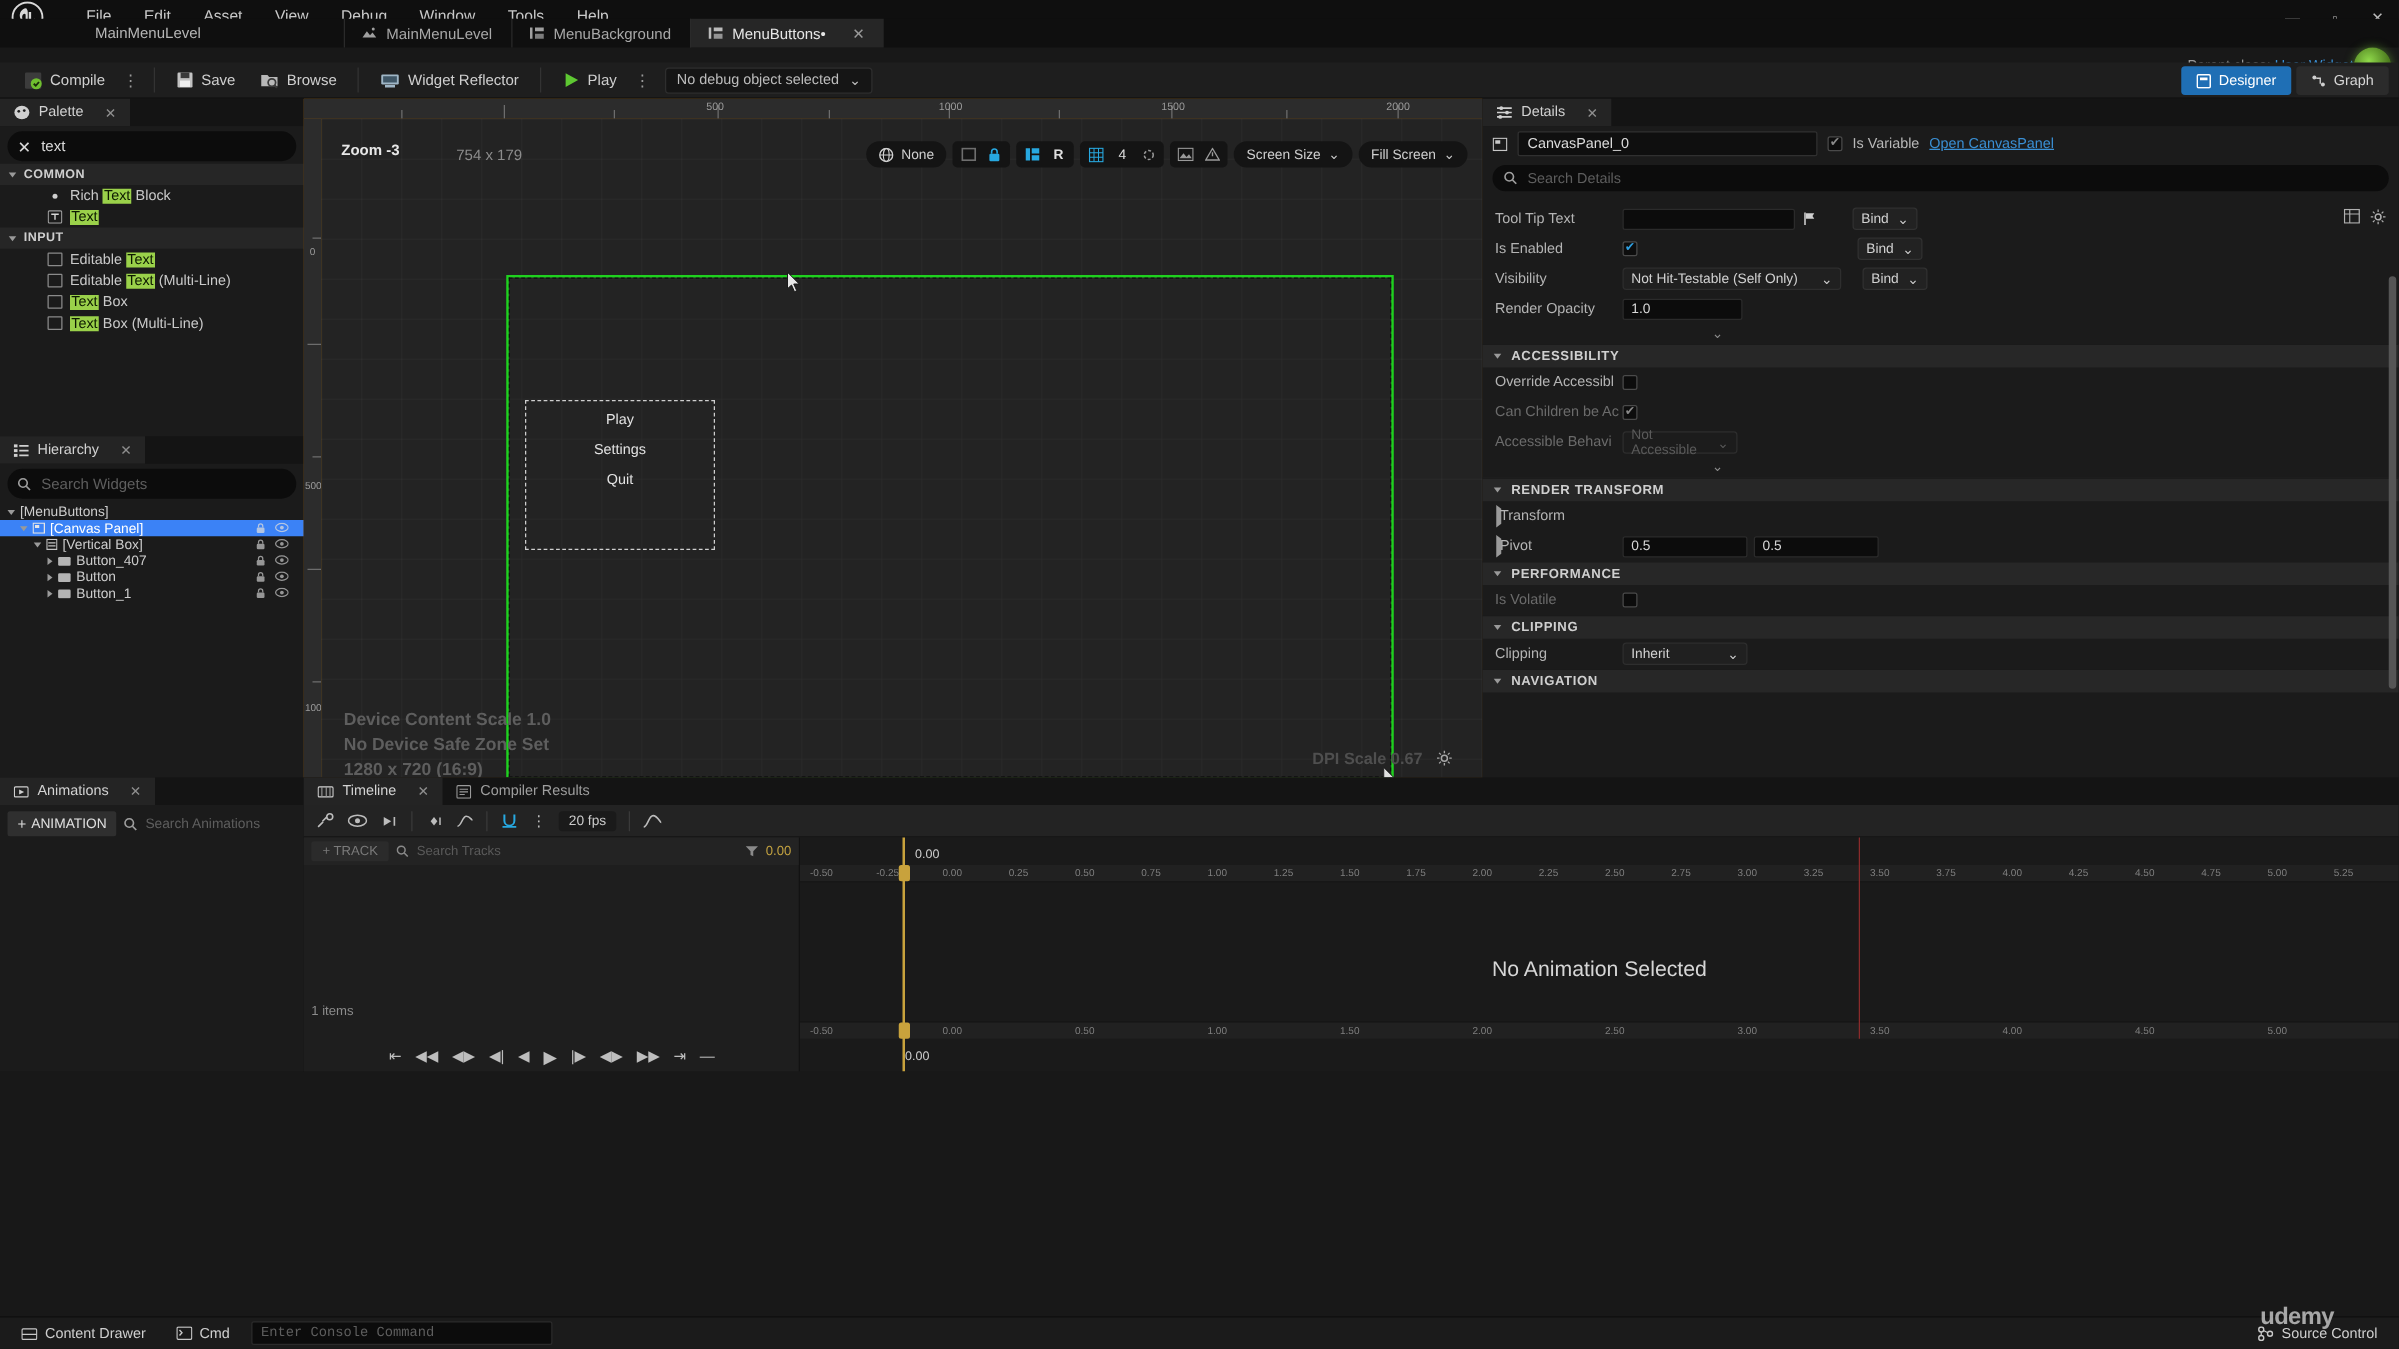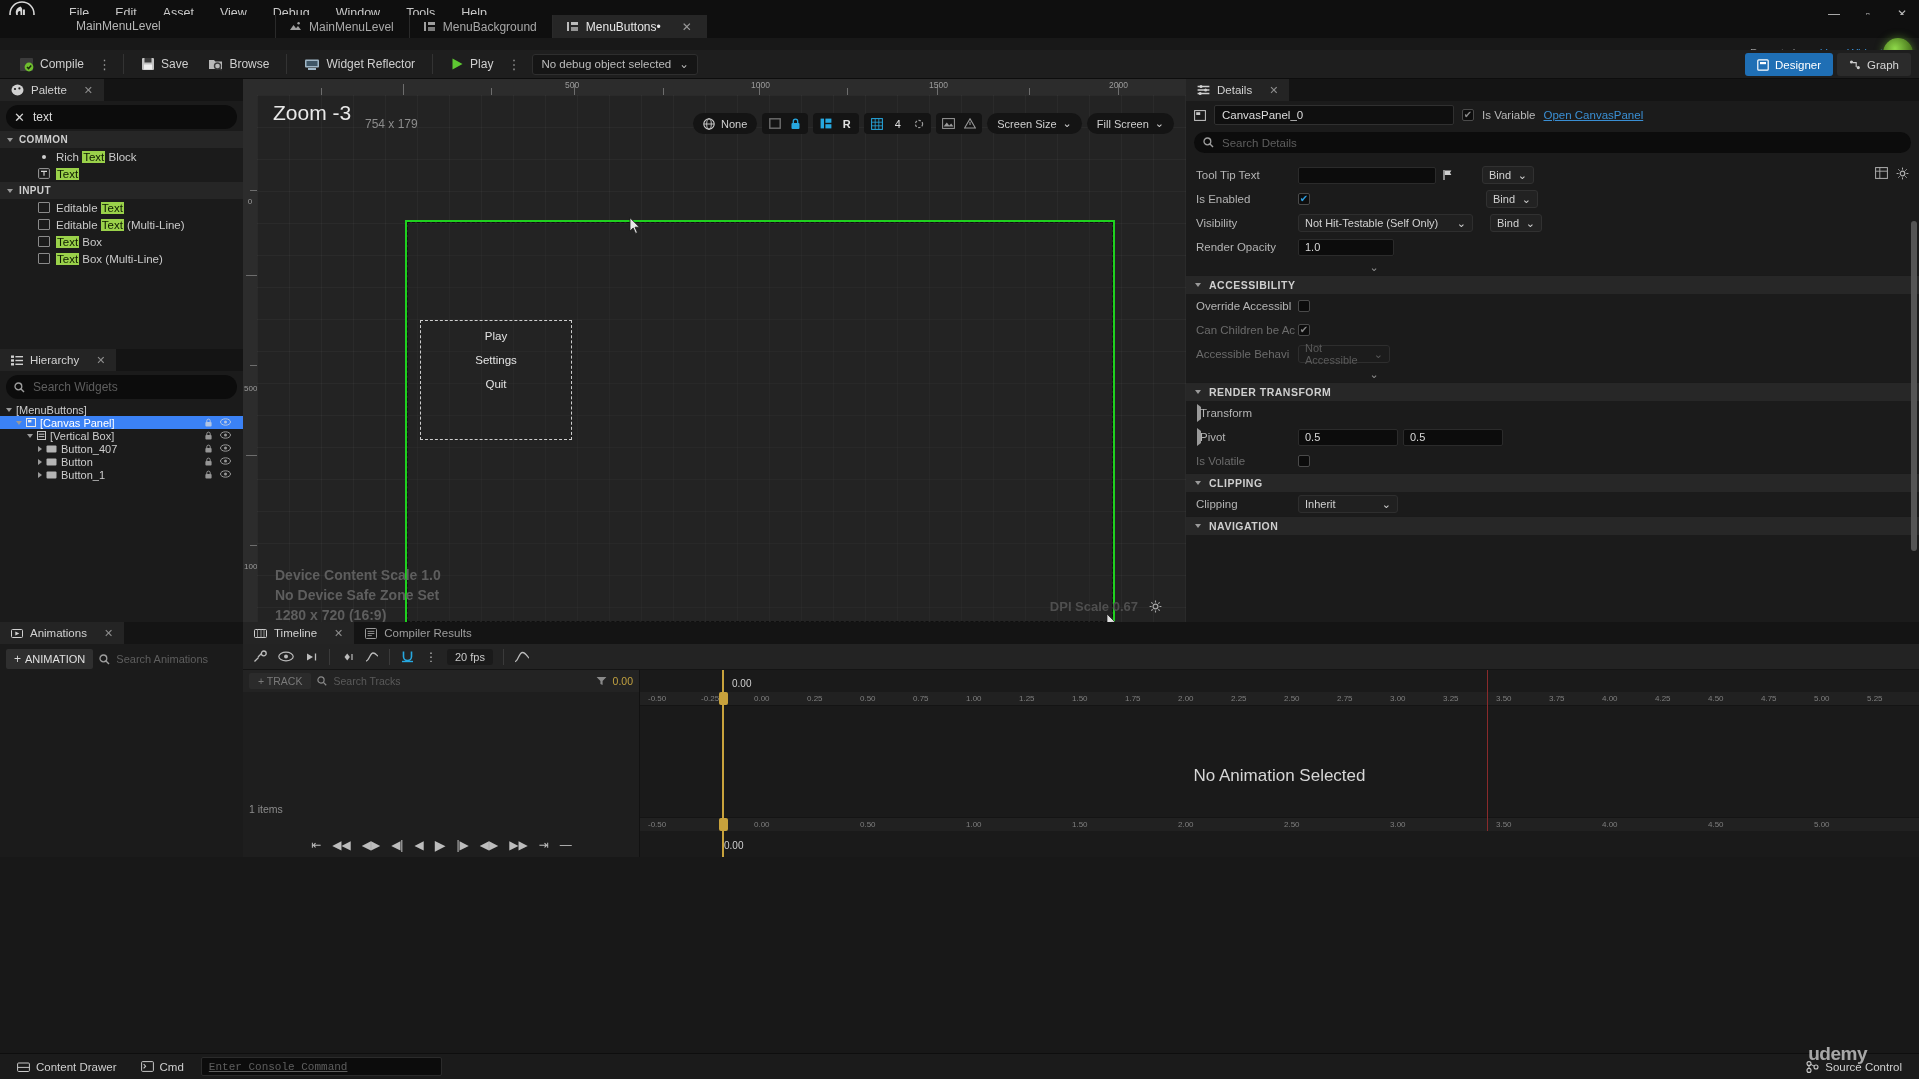--- a/index.html
+++ b/index.html
@@ -132,21 +132,21 @@
   .ruler-lbl { position: absolute; font-size: 8.5px; color: #9b9b9b; top: 1px; }
   .ruler-vlbl { position: absolute; font-size: 8px; color: #9b9b9b; left: 1px; width: 12px; line-height: 7px; text-align: center; }
   .vp-canvas {
     position: absolute; left: 14px; top: 16px; right: 0; bottom: 0;
     background:
       linear-gradient(to right, rgba(255,255,255,.030) 1px, transparent 1px) 0 0 / 32px 32px,
       linear-gradient(to bottom, rgba(255,255,255,.030) 1px, transparent 1px) 0 0 / 32px 32px,
       #232323;
     overflow: hidden;
   }
-  .zoom-label { position: absolute; left: 16px; top: 6px; font-size: 21px; font-weight: normal; color: #e8e8e8; }
+  .zoom-label { position: absolute; left: 16px; top: 18px; font-size: 12px; font-weight: bold; color: #e8e8e8; }
   .dim-label { position: absolute; left: 108px; top: 22px; font-size: 12px; color: #8c8c8c; }
   .vp-toolbar { position: absolute; right: 12px; top: 18px; display: flex; align-items: center; gap: 5px; }
   .vp-pill {
     display: flex; align-items: center; gap: 6px; height: 21px; padding: 0 10px;
     background: #141414; border-radius: 11px; font-size: 11px; color: #cfcfcf;
   }
   .vp-group { display: flex; align-items: center; background: #141414; border-radius: 4px; height: 21px; padding: 0 2px; }
   .vp-ibtn { width: 21px; height: 19px; display: flex; align-items: center; justify-content: center; font-size: 11px; color: #b9b9b9; border-radius: 2px; }
   .vp-ibtn.on { color: #27a8e0; }
   .designer-frame {
@@ -237,21 +237,21 @@
 
   
   .statusbar {
     position: absolute; left: 0; bottom: 0; width: 1919px; height: 26px;
     background: #1b1b1b; border-top: 1px solid #0e0e0e; display: flex; align-items: center; gap: 10px; padding: 0 10px;
   }
   .sb-btn { display: flex; align-items: center; gap: 6px; font-size: 11.5px; color: #cfcfcf; padding: 0 7px; height: 20px; }
   .console-input {
     background: #0c0c0c; border: 1px solid #2b2b2b; border-radius: 2px; height: 19px; width: 241px;
     display: flex; align-items: center; padding: 0 7px; font-family: "Liberation Mono", monospace;
-    font-size: 11px; color: #5e5e5e; text-decoration: underline;
+    font-size: 11px; color: #5e5e5e;
   }
   .sb-right { position: absolute; right: 10px; display: flex; align-items: center; gap: 12px; }
   .udemy-wm {
     position: absolute; right: 52px; bottom: 14px; font-size: 19px; font-weight: bold;
     color: rgba(255,255,255,.62); letter-spacing: -.5px;
   }
   svg { display: block; }
 </style>
 </head>
 <body>
@@ -924,20 +924,24 @@
         <span style="padding-left:11px;width:14px;"><span class="tri"></span></span>
         <span class="plabel" style="width:98px;padding-left:0;">Transform</span>
       </div>
       <div class="prow">
         <span style="padding-left:11px;width:14px;"><span class="tri"></span></span>
         <span class="plabel" style="width:98px;padding-left:0;">Pivot</span>
         <span class="pfield" style="width:100px;">0.5</span>
         <span class="pfield" style="width:100px;margin-left:5px;">0.5</span>
       </div>
 
+      <div class="sect-hdr">
+        <span class="tri down"></span>
+        <span>PERFORMANCE</span>
+      </div>
       <div class="prow">
         <span class="plabel dim">Is Volatile</span>
         <span class="chk"></span>
       </div>
 
       <div class="sect-hdr">
         <span class="tri down"></span>
         <span>CLIPPING</span>
       </div>
       <div class="prow">

